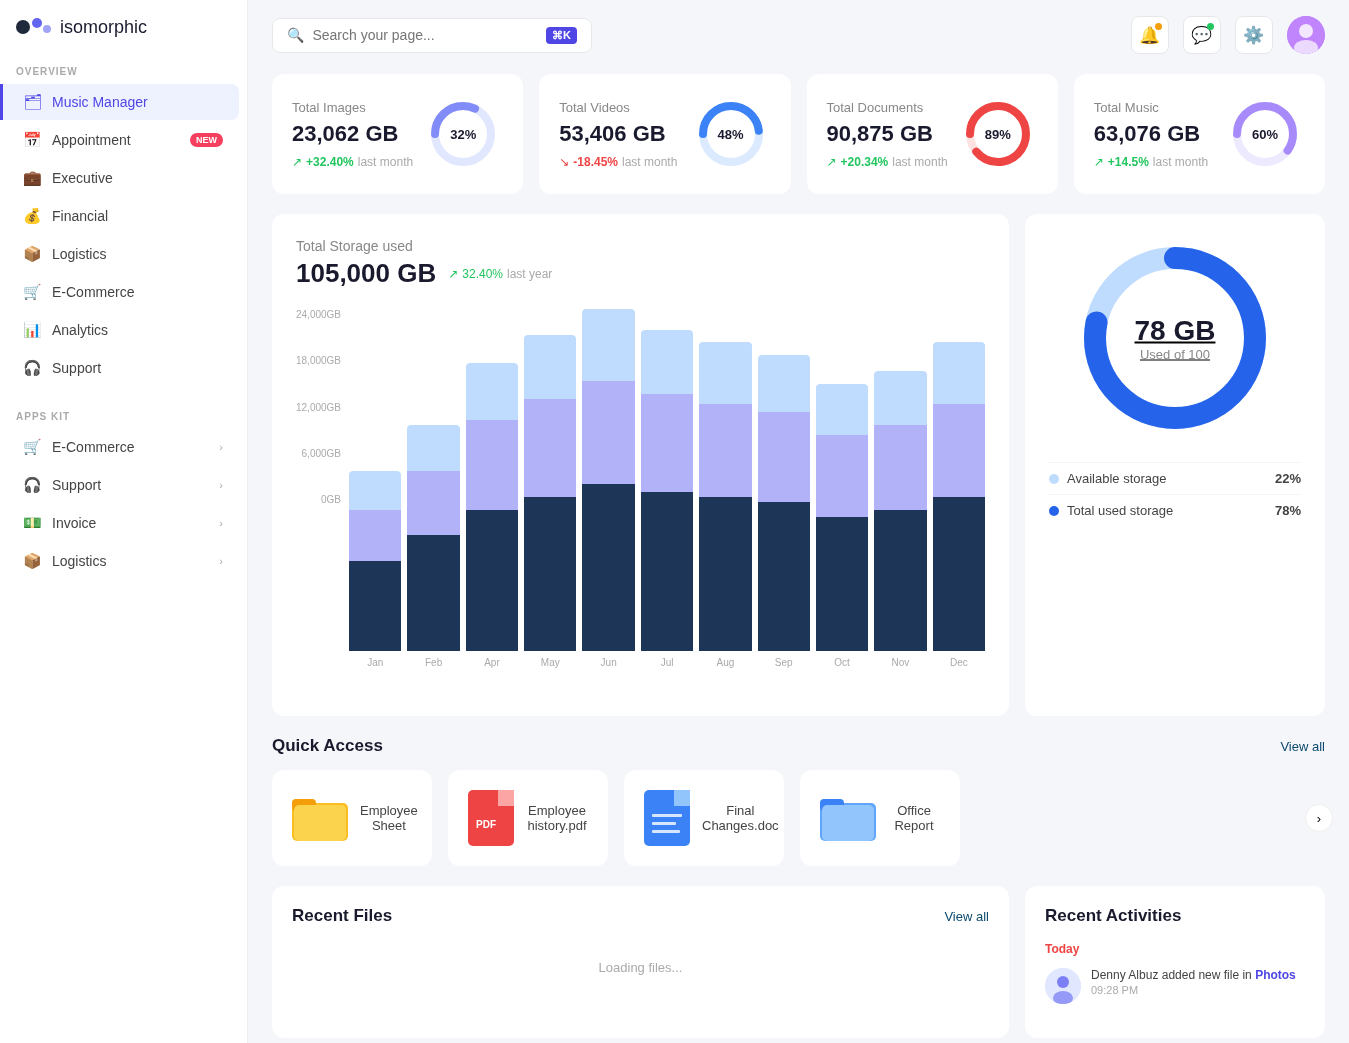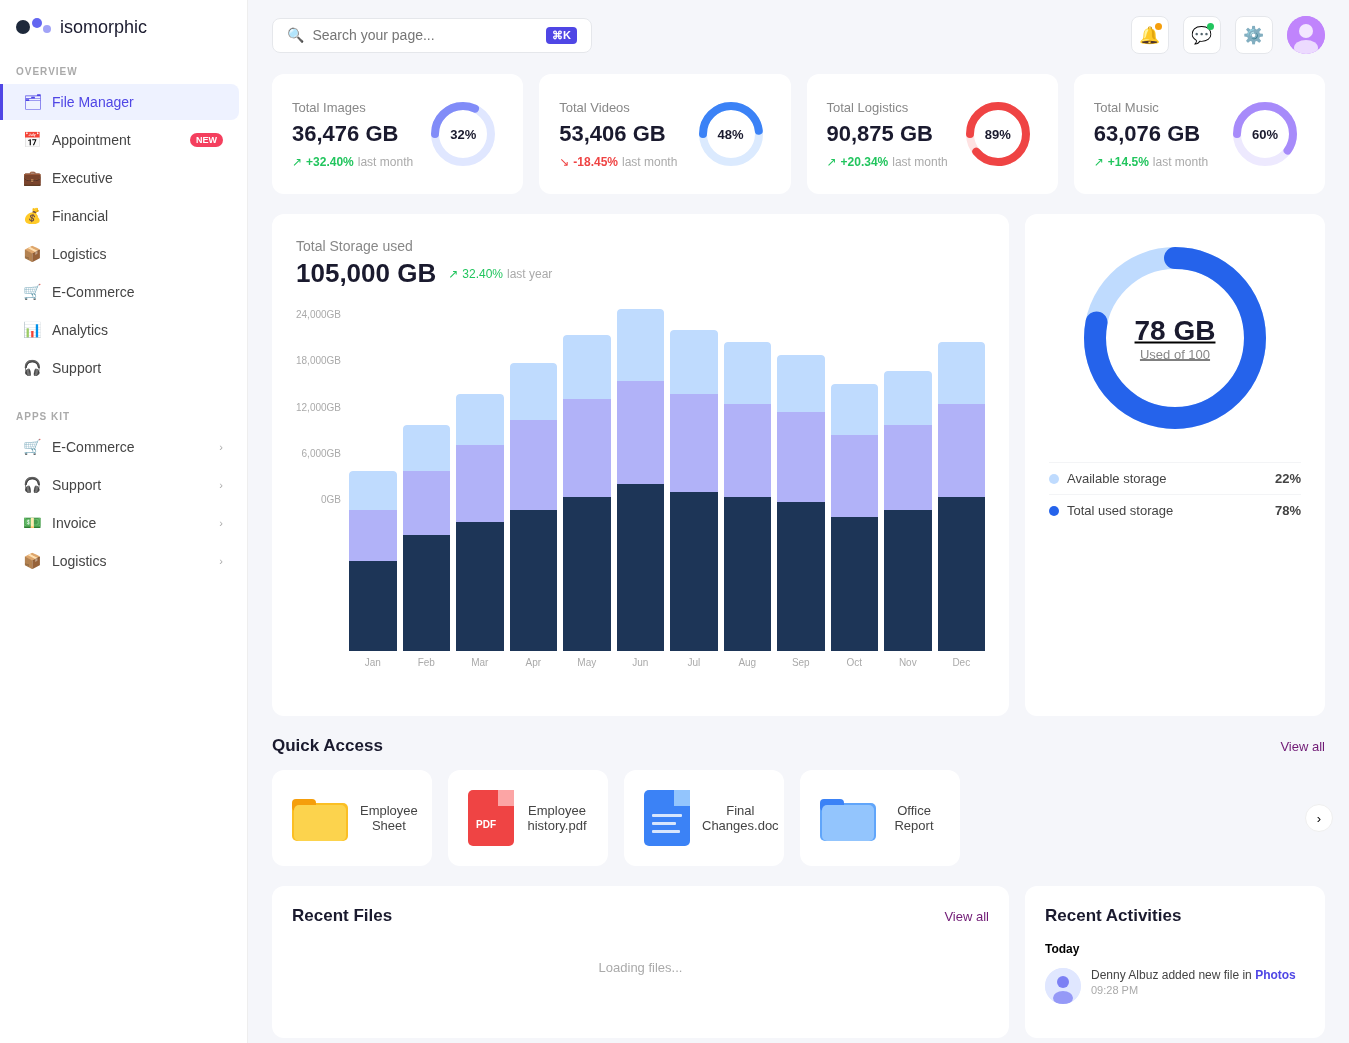--- a/index.html
+++ b/index.html
@@ -66,37 +66,37 @@
     .big-donut-label .sub { font-size: 13px; color: #888; }
     .storage-legend { width: 100%; }
     .legend-item { display: flex; align-items: center; justify-content: space-between; padding: 8px 0; border-top: 1px solid #f3f4f6; font-size: 13px; }
     .legend-dot { width: 10px; height: 10px; border-radius: 50%; margin-right: 8px; }
     .legend-left { display: flex; align-items: center; color: #444; }
     .legend-pct { font-weight: 600; color: #444; }
 
     
     .section-header { display: flex; align-items: center; justify-content: space-between; margin-bottom: 14px; }
     .section-header h2 { font-size: 17px; font-weight: 700; color: #1a1a2e; }
-    .view-all { font-size: 13px; color: #701a75; cursor: pointer; font-weight: 500; }
+    .view-all { font-size: 13px; color: #0c4a6e; cursor: pointer; font-weight: 500; }
     .quick-item { background: #fff; border-radius: 12px; padding: 20px; display: flex; flex-direction: row; align-items: center; gap: 12px; width: 160px; flex-shrink: 0; cursor: pointer; }
     .quick-item span { font-size: 13px; color: #444; font-weight: 500; text-align: center; }
     .file-icon { width: 56px; height: 56px; display: flex; align-items: center; justify-content: center; }
 
     
     .bottom-row { display: flex; gap: 16px; margin-top: 20px; }
 
     
     ::-webkit-scrollbar { width: 6px; height: 6px; }
     ::-webkit-scrollbar-track { background: transparent; }
     ::-webkit-scrollbar-thumb { background: #ddd; border-radius: 3px; }
 
     
     .activities-card { background: #fff; border-radius: 12px; padding: 20px; width: 300px; flex-shrink: 0; }
     .activities-card h2 { font-size: 17px; font-weight: 700; color: #1a1a2e; margin-bottom: 16px; }
-    .today-label { font-size: 12px; color: #000000; font-weight: 600; margin-bottom: 12px; }
+    .today-label { font-size: 12px; color: #ef4444; font-weight: 600; margin-bottom: 12px; }
     .activity-item { display: flex; gap: 10px; margin-bottom: 14px; }
     .activity-avatar { width: 36px; height: 36px; border-radius: 50%; background: #e0e7ff; flex-shrink: 0; overflow: hidden; }
     .activity-info .name { font-size: 12px; color: #1a1a2e; font-weight: 600; }
     .activity-info .name span { font-weight: 400; color: #444; }
     .activity-info .time { font-size: 11px; color: #aaa; margin-top: 2px; }
     .nav-arrow { position: absolute; right: -8px; top: 50%; transform: translateY(-50%); background: #fff; border: 1px solid #eee; border-radius: 50%; width: 28px; height: 28px; display: flex; align-items: center; justify-content: center; cursor: pointer; font-size: 13px; z-index: 2; }
   </style>
 </head>
 <body>
 
@@ -107,21 +107,21 @@
       <circle cx="21" cy="7" r="5" fill="#6366f1"></circle>
       <circle cx="31" cy="13" r="4" fill="#6366f1" opacity="0.6"></circle>
     </svg>
     <span style="font-weight:400;font-size:18px;color:#1a1a2e;">isomorphic</span>
   </div>
 
   <div class="sidebar-section-label">OVERVIEW</div>
 
   <div class="sidebar-item active">
     <span class="icon">🗂</span>
-    <span>File Manager</span>
+    <span>Music Manager</span>
   </div>
   <div class="sidebar-item">
     <span class="icon">📅</span>
     <span>Appointment</span>
     <span class="badge-new">NEW</span>
   </div>
   <div class="sidebar-item">
     <span class="icon">💼</span>
     <span>Executive</span>
   </div>
@@ -197,21 +197,21 @@
           <ellipse cx="19" cy="32" rx="12" ry="8" fill="#fff" opacity="0.7"></ellipse>
         </svg>
       </div>
     </div>
   </div>
 
   <div class="stat-cards-row" id="stat-cards-row">
       <div class="stat-card">
     <div class="stat-info">
       <h4>Total Images</h4>
-      <div class="amount">36,476 GB</div>
+      <div class="amount">23,062 GB</div>
       <div class="stat-change up">
         <span>↗</span>
         <strong>+32.40%</strong>
         <span class="last">last month</span>
       </div>
     </div>
     <div class="donut-wrap">
       <svg width="80" height="80" viewBox="0 0 80 80">
         <circle cx="40" cy="40" r="28" fill="none" stroke="#e0e7ff" stroke-width="8"></circle>
         <circle cx="40" cy="40" r="28" fill="none" stroke="#818cf8" stroke-width="8" stroke-dasharray="175.92918860102841" stroke-dashoffset="119.63184824869931" stroke-linecap="round" transform="rotate(-90 40 40)"></circle>
@@ -232,21 +232,21 @@
     <div class="donut-wrap">
       <svg width="80" height="80" viewBox="0 0 80 80">
         <circle cx="40" cy="40" r="28" fill="none" stroke="#dbeafe" stroke-width="8"></circle>
         <circle cx="40" cy="40" r="28" fill="none" stroke="#3b82f6" stroke-width="8" stroke-dasharray="175.92918860102841" stroke-dashoffset="91.48317807253478" stroke-linecap="round" transform="rotate(-90 40 40)"></circle>
       </svg>
       <div class="donut-label">48%</div>
     </div>
   </div>
       <div class="stat-card">
     <div class="stat-info">
-      <h4>Total Logistics</h4>
+      <h4>Total Documents</h4>
       <div class="amount">90,875 GB</div>
       <div class="stat-change up">
         <span>↗</span>
         <strong>+20.34%</strong>
         <span class="last">last month</span>
       </div>
     </div>
     <div class="donut-wrap">
       <svg width="80" height="80" viewBox="0 0 80 80">
         <circle cx="40" cy="40" r="28" fill="none" stroke="#fee2e2" stroke-width="8"></circle>
@@ -305,28 +305,20 @@
   </div>
             <div class="bar-group">
     <div class="bar-stack" style="height:226.28571428571428px;">
       <div class="bar-seg" style="height:46.28571428571428px;background:#bfdbfe;border-radius:3px 3px 0 0;"></div>
       <div class="bar-seg" style="height:64.28571428571429px;background:#6366f1;opacity:0.5;"></div>
       <div class="bar-seg" style="height:115.71428571428572px;background:#1d3557;"></div>
     </div>
     <span class="bar-month">Feb</span>
   </div>
             <div class="bar-group">
-    <div class="bar-stack" style="height:257.14285714285717px;">
-      <div class="bar-seg" style="height:51.42857142857142px;background:#bfdbfe;border-radius:3px 3px 0 0;"></div>
-      <div class="bar-seg" style="height:77.14285714285714px;background:#6366f1;opacity:0.5;"></div>
-      <div class="bar-seg" style="height:128.57142857142858px;background:#1d3557;"></div>
-    </div>
-    <span class="bar-month">Mar</span>
-  </div>
-            <div class="bar-group">
     <div class="bar-stack" style="height:288px;">
       <div class="bar-seg" style="height:56.57142857142857px;background:#bfdbfe;border-radius:3px 3px 0 0;"></div>
       <div class="bar-seg" style="height:90px;background:#6366f1;opacity:0.5;"></div>
       <div class="bar-seg" style="height:141.42857142857142px;background:#1d3557;"></div>
     </div>
     <span class="bar-month">Apr</span>
   </div>
             <div class="bar-group">
     <div class="bar-stack" style="height:316.2857142857143px;">
       <div class="bar-seg" style="height:64.28571428571429px;background:#bfdbfe;border-radius:3px 3px 0 0;"></div>

